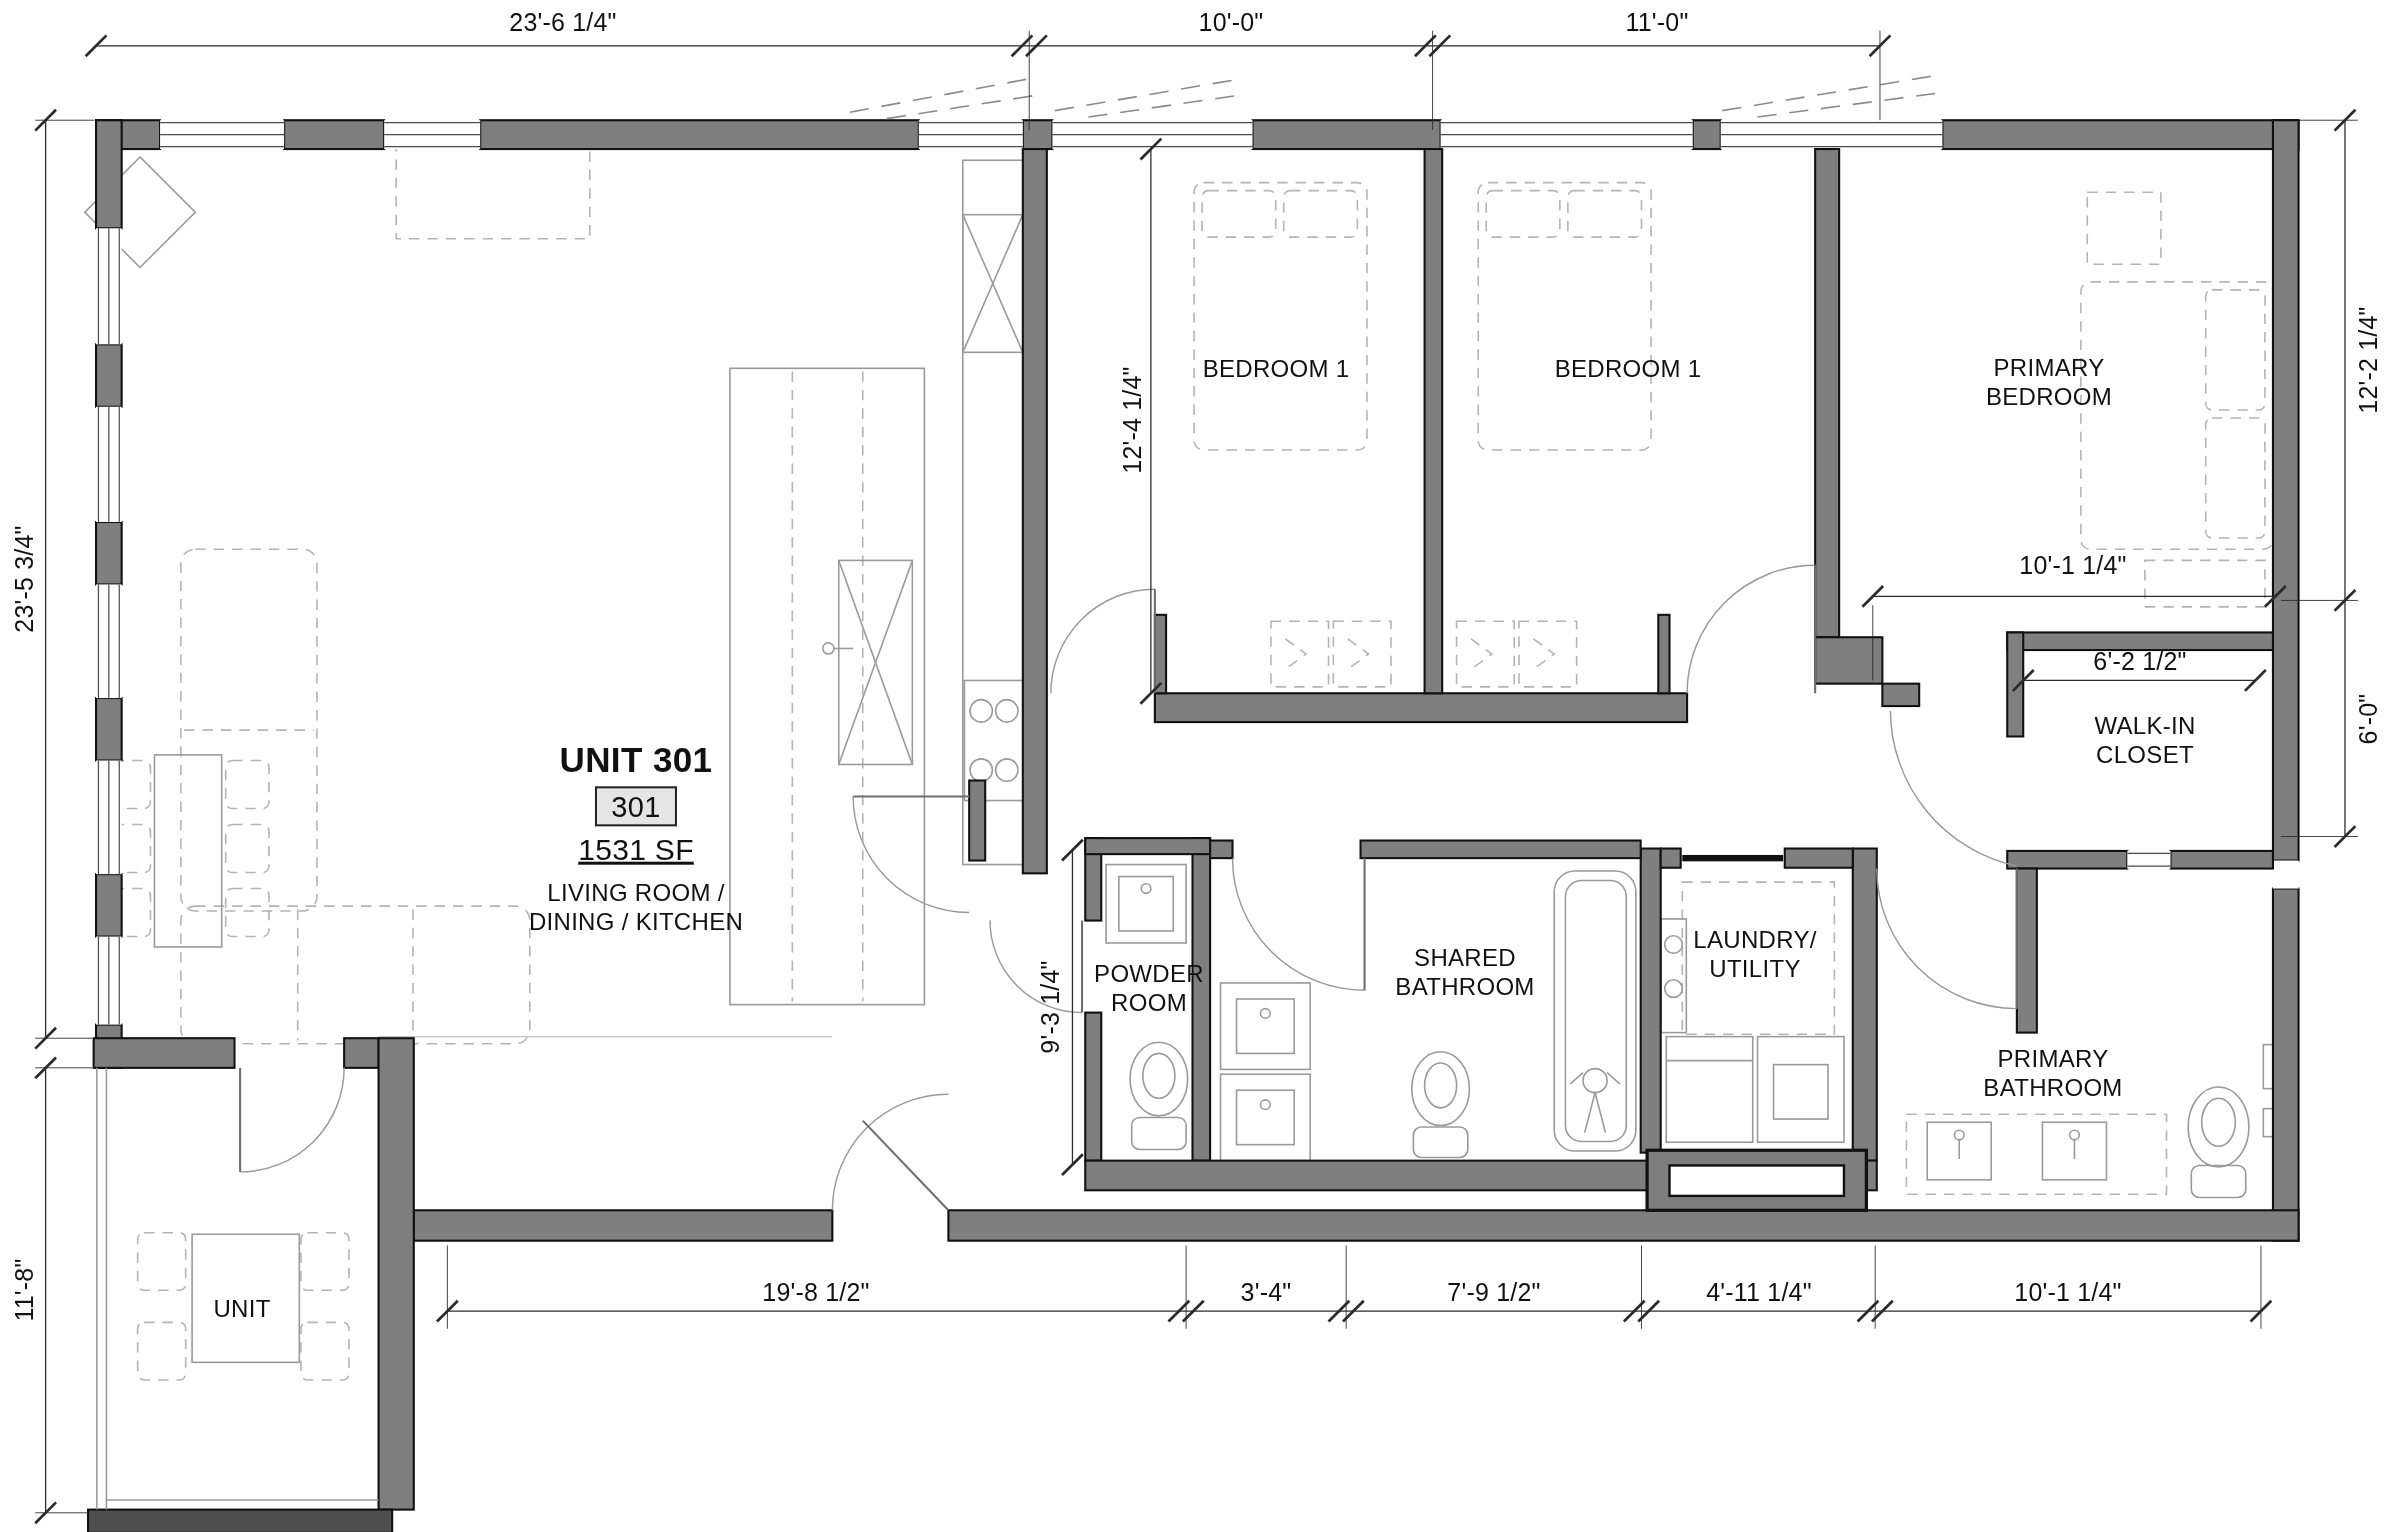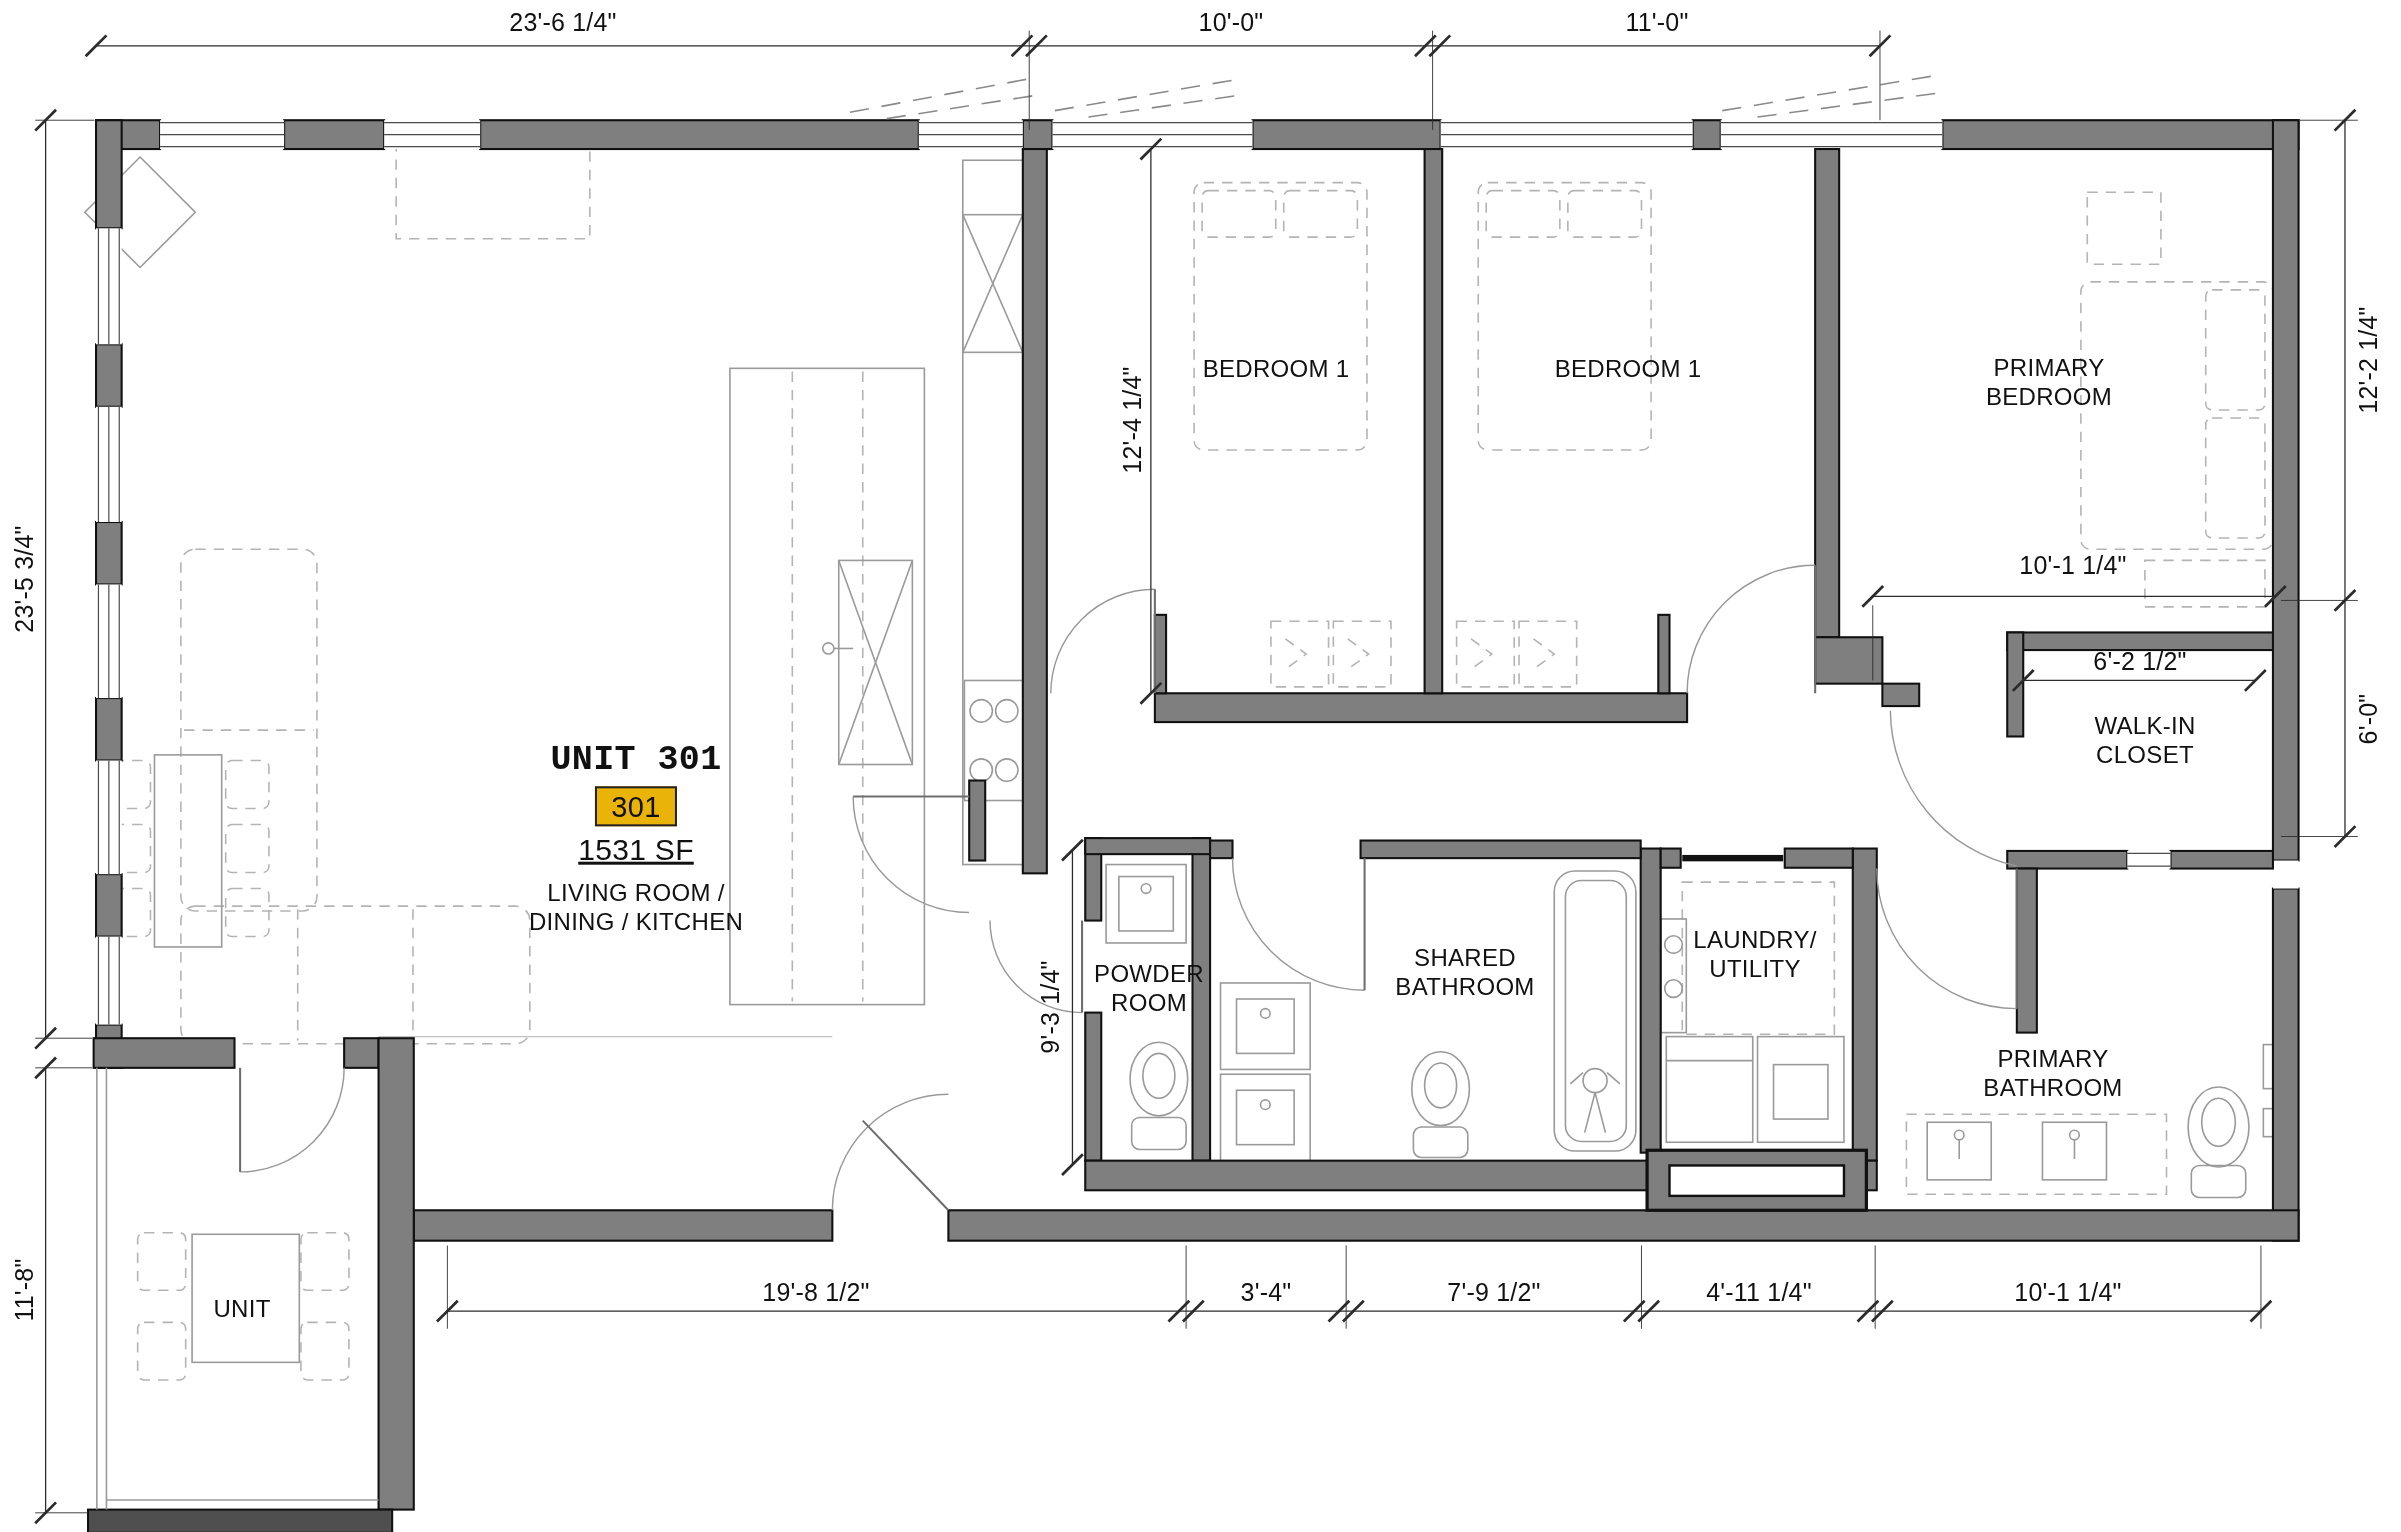--- a/index.html
+++ b/index.html
@@ -16,23 +16,23 @@
   .leaf{stroke:#6e6e6e;stroke-width:2.6;fill:none;}
   .dim{stroke:var(--c-dim,#2b2b2b);stroke-width:1.6;fill:none;}
   .tick{stroke:var(--c-dim,#2b2b2b);stroke-width:3.4;}
   .wit{stroke:var(--c-dim,#2b2b2b);stroke-width:1.1;}
   .canopy{stroke:#8a8a8a;stroke-width:2;fill:none;stroke-dasharray:24 16;}
   .thin{stroke:#c2c2c2;stroke-width:1.4;fill:none;}
   .lbl{position:absolute;transform:translate(-50%,-50%);font-size:24px;line-height:1.22;
        color:#111;text-align:center;white-space:pre-line;letter-spacing:0.3px;}
   .lbl.v{transform:translate(-50%,-50%) rotate(-90deg);white-space:nowrap;}
   .dimtxt{font-size:25px;white-space:nowrap;letter-spacing:0.2px;}
-  .unit-title{font-size:35px;font-weight:bold;letter-spacing:0.4px;font-family:Liberation Mono, monospace;}
+  .unit-title{font-size:35px;font-weight:bold;letter-spacing:0.4px;}
   .unit-area{font-size:30px;text-decoration:underline;}
-  .numbox{border:2px solid #222;padding:2.4px 14.4px;font-size:29px;background:#eab308;}
+  .numbox{border:2px solid #222;padding:2.4px 14.4px;font-size:29px;background:#e5e5e5;}
 </style>
 </head>
 <body>
 
 <div id="plan">
 <svg width="2401" height="1533" viewBox="0 0 3000 1915">
 
   <g>
     <polygon class="fix" points="175,196 244,265 175,334 106,265"></polygon>
     <rect class="dash" x="495" y="178" width="242" height="120"></rect>

